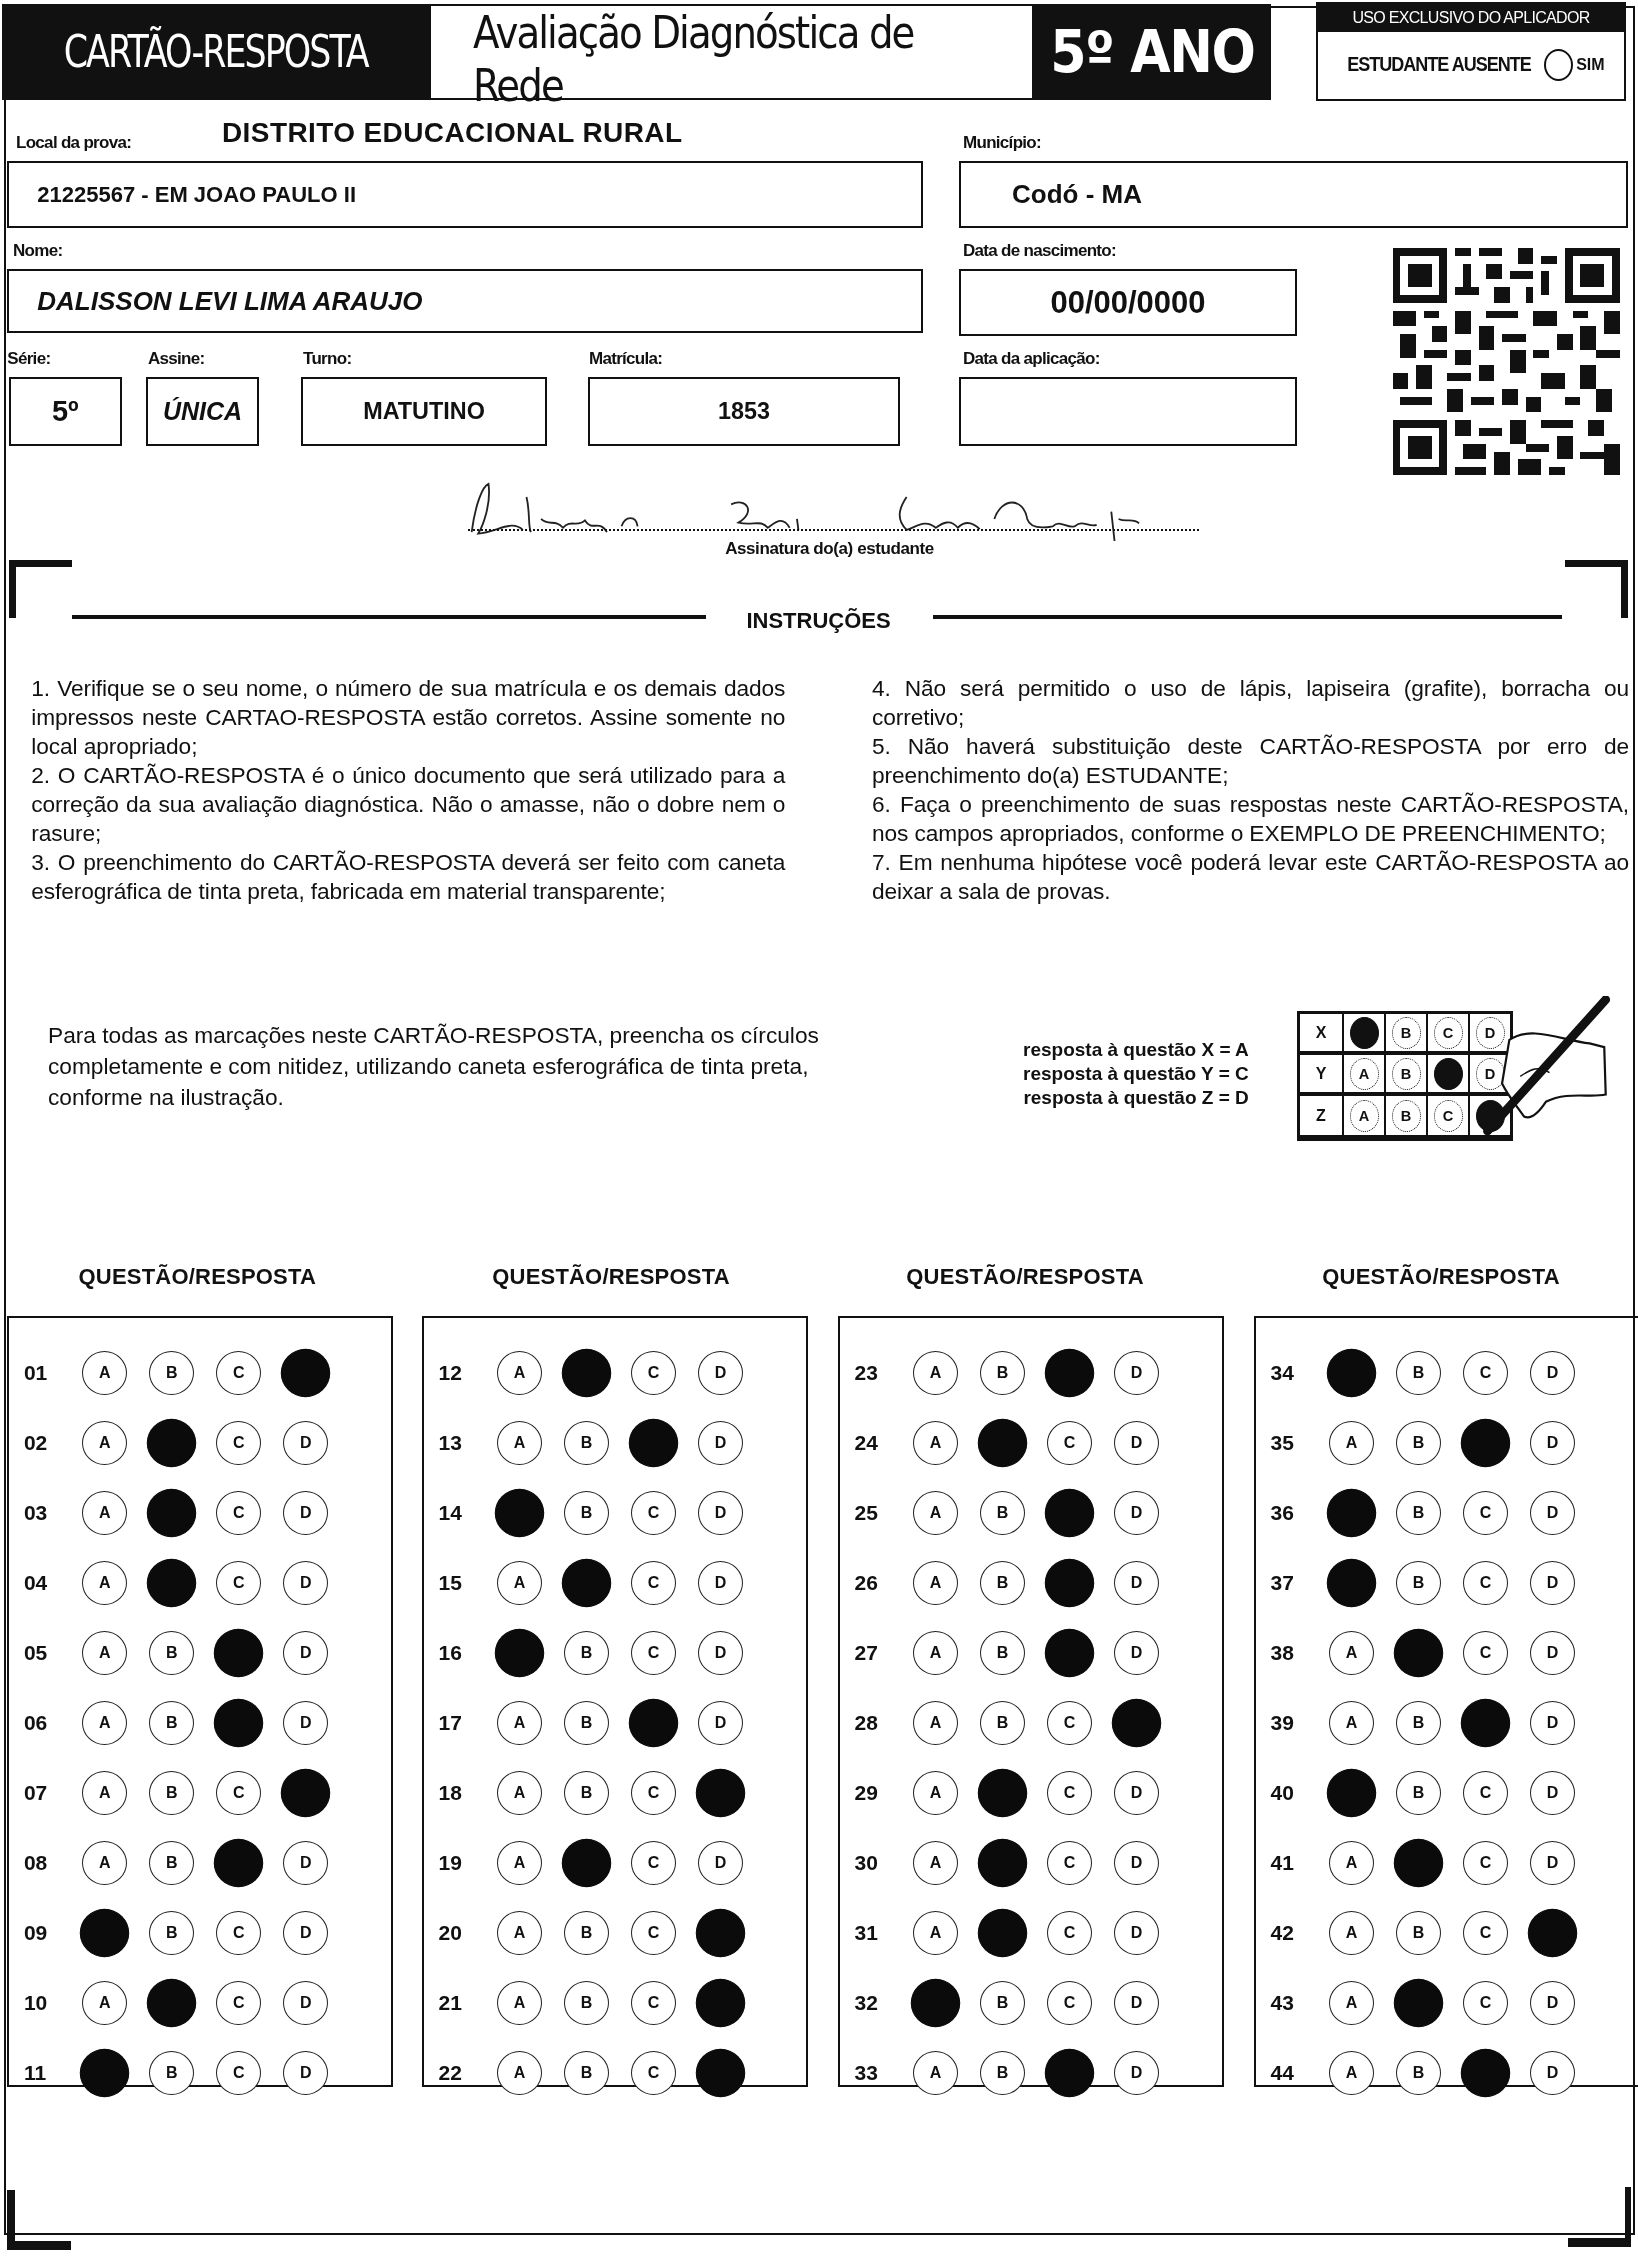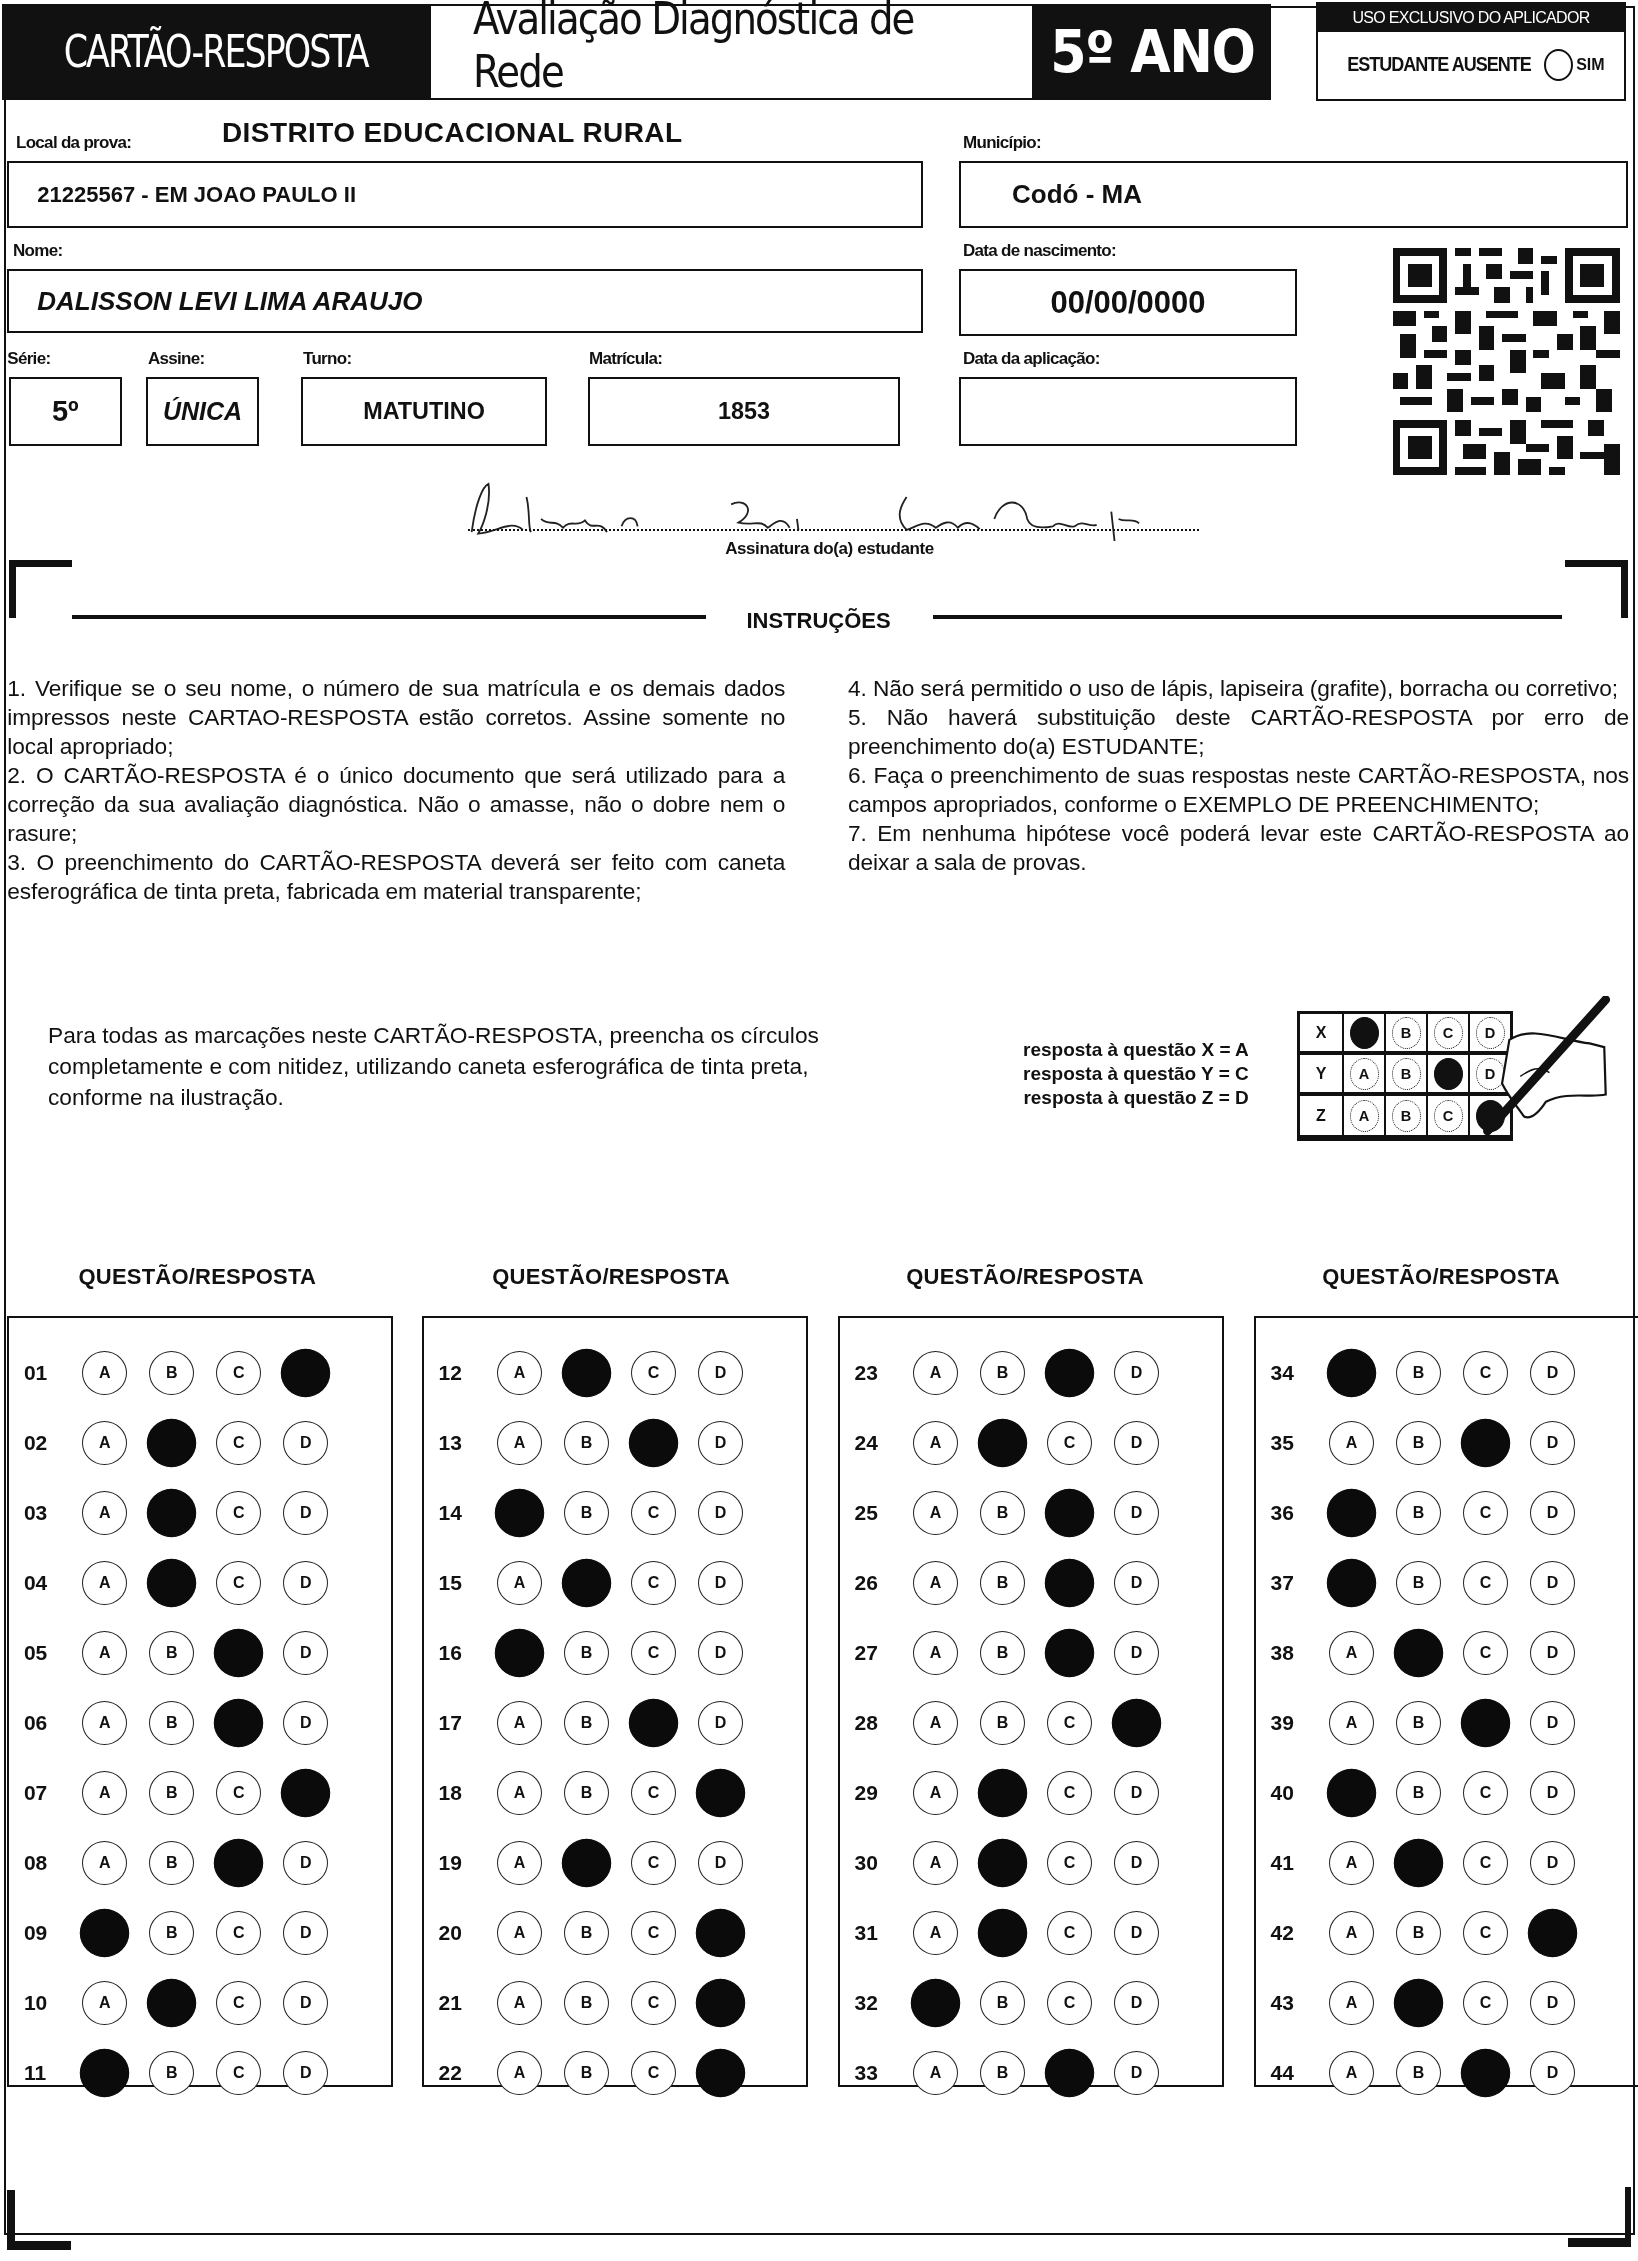--- a/index.html
+++ b/index.html
@@ -6,21 +6,21 @@
   html, body { width: 1639px; height: 2261px; background: #fff; overflow: hidden; }
   body { font-family: "Liberation Sans", "DejaVu Sans", sans-serif; color: #111; position: relative; }
 
   .page { position: absolute; left: 4.4px; top: 5.8px; width: 1631px; height: 2229px; border: 2.2px solid #111; border-top-width: 2.2px; }
 
   
   .hdr-black { position: absolute; left: 2.2px; top: 3.7px; width: 427px; height: 96px; background: #111; color: #fff;
     display: flex; align-items: center; justify-content: center; font-family: "DejaVu Sans Condensed","DejaVu Sans", sans-serif; }
   .hdr-black span { font-size: 44px; font-weight: 400; letter-spacing: -2.2px; transform: scaleX(.88); display:inline-block; }
   .hdr-white { position: absolute; left: 429px; top: 3.7px; width: 605px; height: 96px; background: #fff; border: 2.9px solid #111;
-    display: flex; align-items: flex-end; justify-content: center; }
+    display: flex; align-items: flex-start; justify-content: center; }
   .hdr-white span { font-size: 45px; letter-spacing: -2.2px; transform: scaleX(.86); display:inline-block; color:#111; font-family:"DejaVu Sans", sans-serif; }
   .hdr-ano { position: absolute; left: 1034px; top: 3.7px; width: 237px; height: 96px; background: #111; color: #fff;
     display: flex; align-items: center; justify-content: center; }
   .hdr-ano span { font-size: 58px; font-weight: 700; letter-spacing: -1.5px; transform: scaleX(.9); display:inline-block; font-family:"DejaVu Sans", sans-serif; }
 
   .aplicador { position: absolute; left: 1316px; top: 1.5px; width: 310px; height: 99px; border: 2.9px solid #111; }
   .aplicador .top { height: 28px; background: #111; color: #fff; font-size: 16px; display:flex; align-items:center; justify-content:center; letter-spacing:-0.7px; }
   .aplicador .bot { height: 66px; display:flex; align-items:center; justify-content:center; gap:2.9px; font-weight:700; }
   .aplicador .bot .lbl { font-size: 20px; letter-spacing:-1.1px; transform: scaleX(.9); display:inline-block; }
   .aplicador .bot .circ { width: 29px; height: 32px; border: 2.2px solid #111; border-radius: 50%; }
@@ -39,21 +39,21 @@
   .sig-line { position: absolute; left: 468px; top: 529px; width: 731px; border-bottom: 2.2px dotted #111; }
   .sig-cap { position: absolute; left: 497px; top: 539px; width: 665px; text-align:center; font-size: 17px; font-weight:700; letter-spacing:-0.4px; }
 
   
   .corner { position: absolute; background: #111; }
 
   .instr-line { position: absolute; top: 615px; height: 3.7px; background: #111; }
   .instr-title { position: absolute; left: 731px; top: 608px; width: 175px; text-align:center; font-size: 22px; font-weight: 700; }
 
   .instr-col { position: absolute; top: 674px; font-size: 22.7px; line-height: 29px; text-align: justify; letter-spacing: -0.1px; }
-  .instr-col p { margin: 0; }
+  .instr-col p { margin: 0; padding-left: 24px; }
 
   .fill-note { position: absolute; left: 48px; top: 1020px; width: 819px; font-size: 22.7px; line-height: 31px; }
   .example-legend { position: absolute; left: 1023px; top: 1038px; font-size: 19px; font-weight: 700; line-height: 24px; text-align: right; }
   .example { position: absolute; left: 1297px; top: 1011px; }
   .ex-grid { display: grid; grid-template-columns: 44px 42px 42px 42px 42px; border: 2.9px solid #111; border-bottom-width: 5.8px; }
   .ex-cell { height: 41px; border: 1.1px solid #111; display:flex; align-items:center; justify-content:center; font-weight:700; font-size: 16px; }
   .ex-row-sep { border-bottom-width: 3.7px; }
   .ex-bub { width: 29px; height: 32px; border: 1.5px dotted #111; border-radius: 50%; display:flex; align-items:center; justify-content:center; font-size: 14.6px; font-weight:700;}
   .ex-bub.on { background:#111; border-style: solid; }
 

